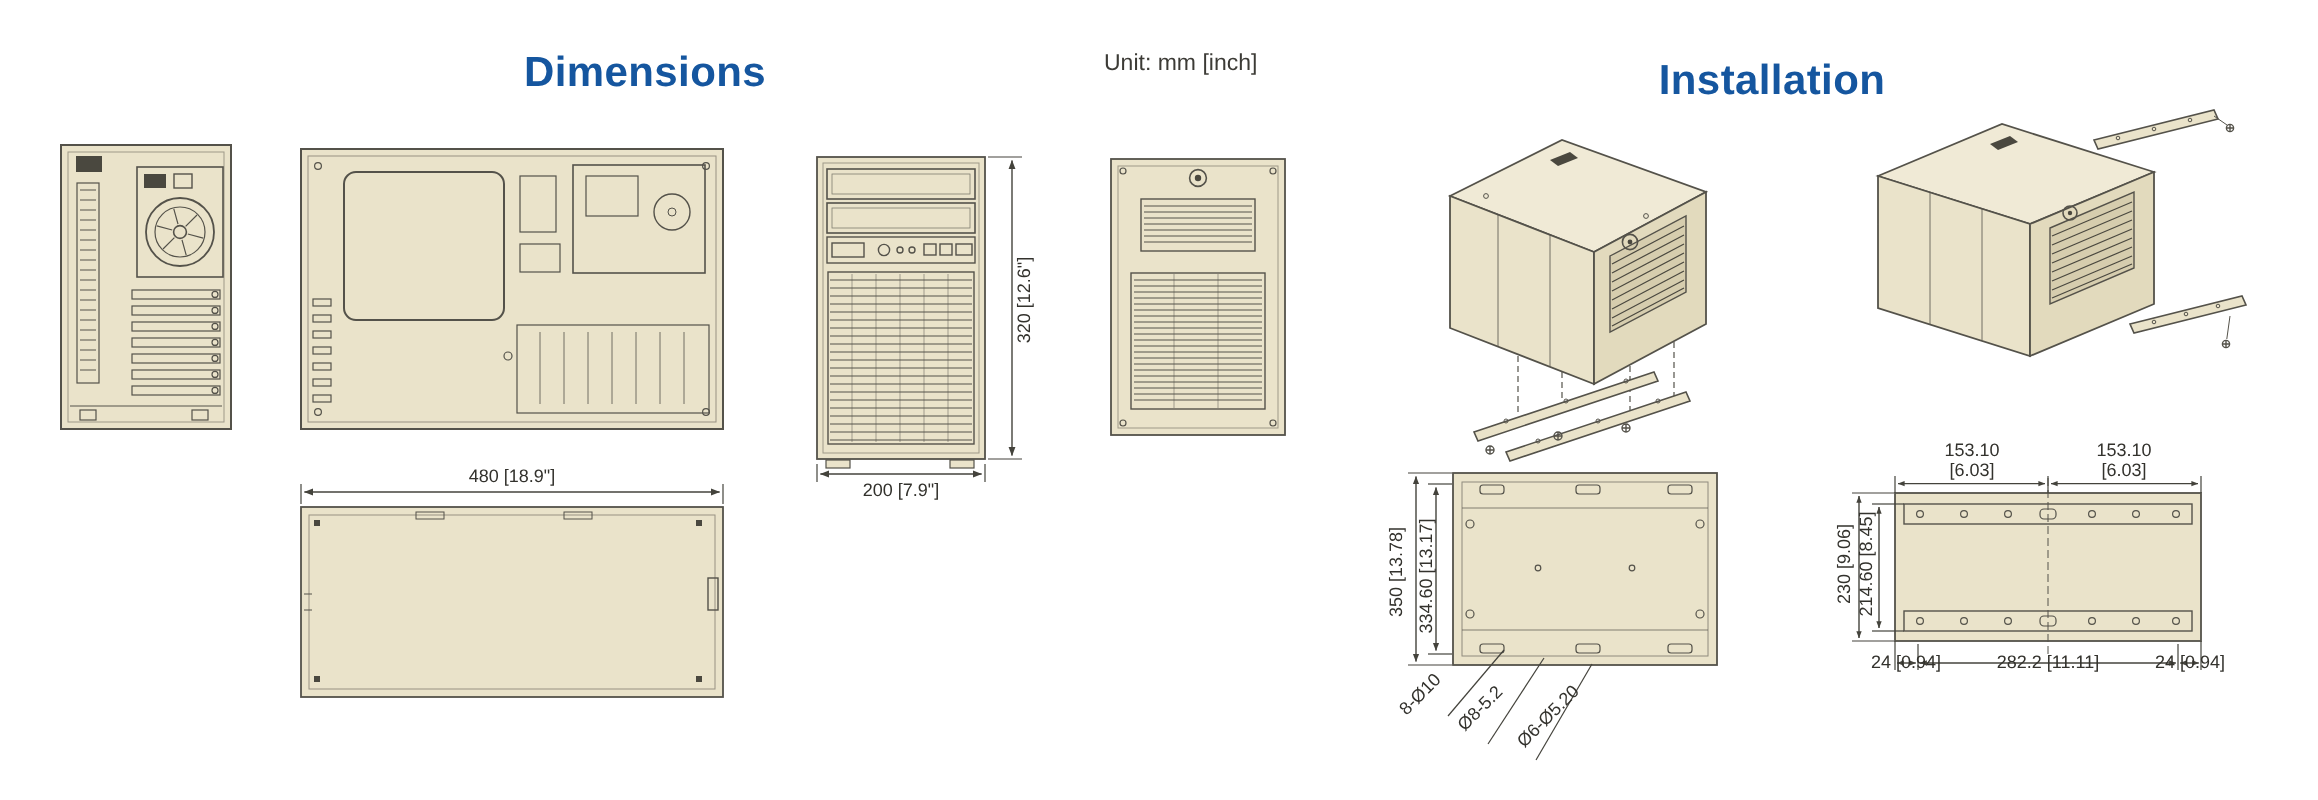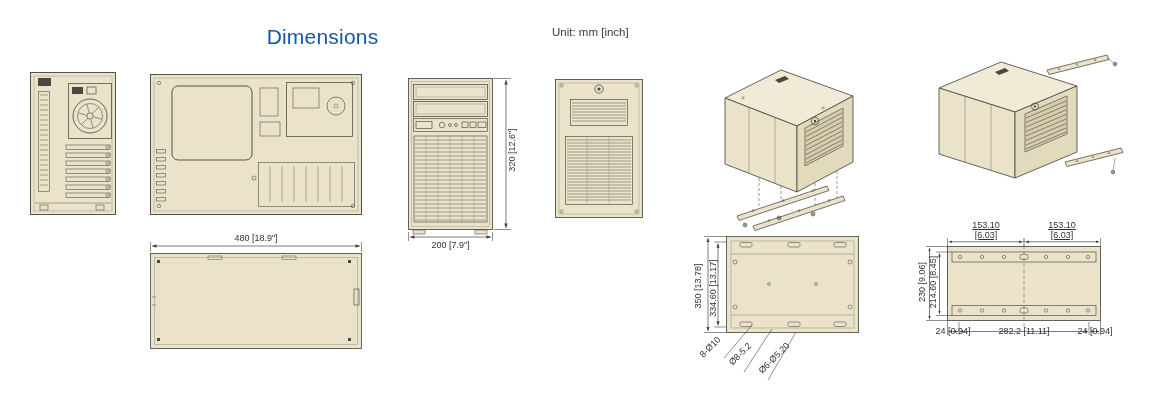--- a/index.html
+++ b/index.html
@@ -1,34 +1,35 @@
 <!DOCTYPE html>
 <html><head>
 <meta charset="utf-8">
 <style>
   * { margin:0; padding:0; box-sizing:border-box; }
   html,body { background:#ffffff; }
   body { font-family:"Liberation Sans", sans-serif; }
   .canvas { position:relative; width:1159px; height:400px; background:#ffffff; overflow:hidden; }
-  .title { position:absolute; font-weight:normal; font-size:21px; color:#15569f; text-align:center; letter-spacing:.2px; z-index:3; }
+  .title { position:absolute; font-weight:bold; font-size:21px; color:#15569f; text-align:center; letter-spacing:.2px; z-index:3; }
   .unit { position:absolute; font-size:11.5px; color:#3c3b36; z-index:3; }
   .view { position:absolute; z-index:1; }
   .dim { position:absolute; font-size:9px; color:#33322d; text-align:center; white-space:nowrap; z-index:2; }
   .dim.v   { transform:rotate(-90deg); }
   .dim.d45 { transform:rotate(-45deg); }
-  .dim.two { white-space:pre-line; line-height:1.15;text-decoration:underline; }
+  .dim.two { white-space:pre-line; line-height:1.15; }
   svg { display:block; }
 </style>
 </head>
 <body>
 
 <div class="canvas">
 
   <h1 class="title" style="left:240px; top:25px; width:165px;">Dimensions</h1>
   <div class="unit" style="left:552px; top:26px;">Unit: mm [inch]</div>
+  <h1 class="title" style="left:806px; top:29px; width:160px;">Installation</h1>
 
   <figure class="view" style="left:30px; top:71px;">
     <svg width="86" height="146" viewBox="0 0 86 146">
       <rect x="0.5" y="1.5" width="85" height="142" fill="#eae3ca" stroke="#54524a"></rect>
       <rect x="4" y="5" width="78" height="135" fill="none" stroke="#54524a" stroke-width="0.5" opacity="0.5"></rect>
       <rect x="8" y="7" width="13" height="8" fill="#4a483f"></rect>
       <g fill="none" stroke="#54524a">
         <rect x="38.5" y="12.5" width="43" height="55" stroke-width="0.8"></rect>
         <rect x="57" y="16" width="9" height="7" stroke-width="0.7"></rect>
       </g>

